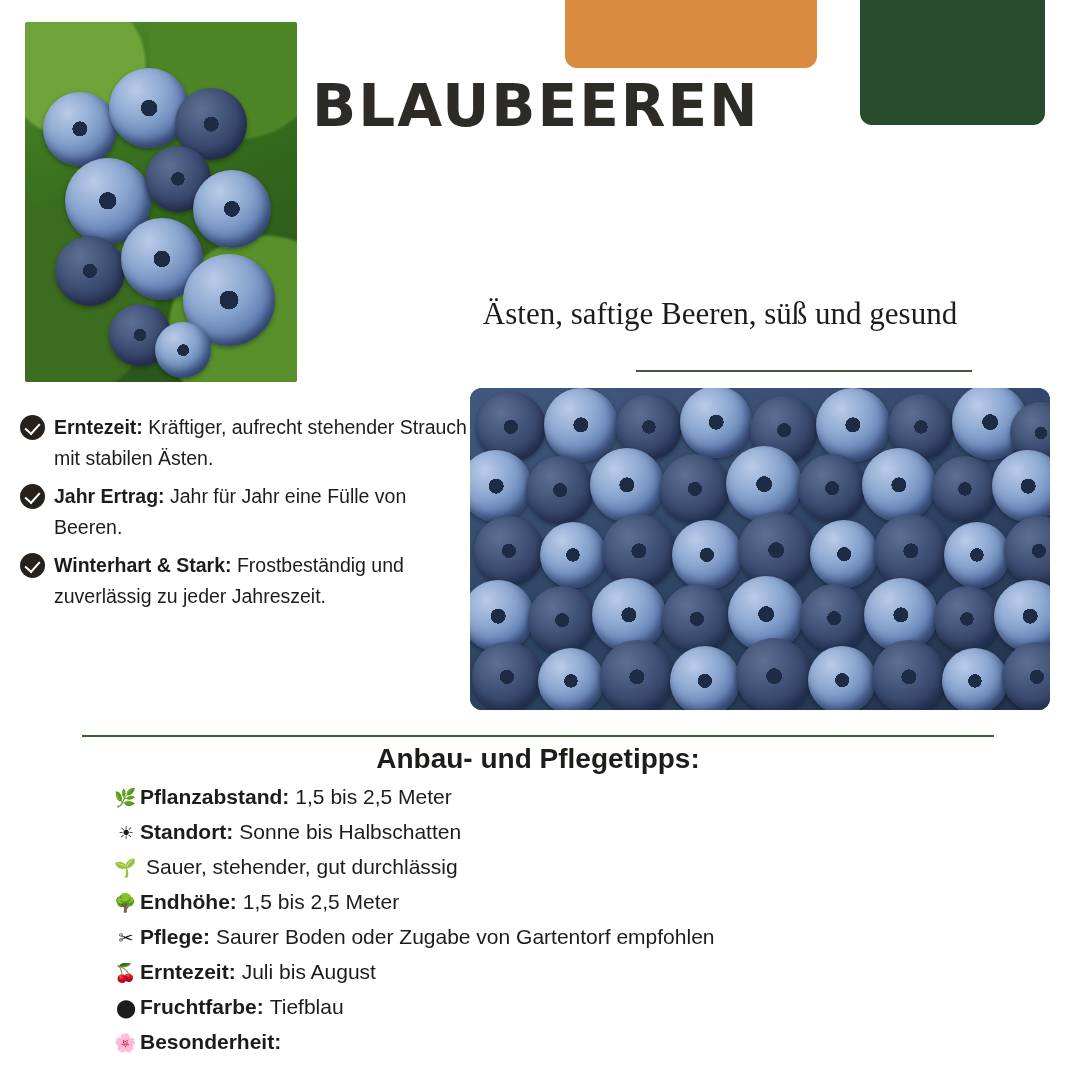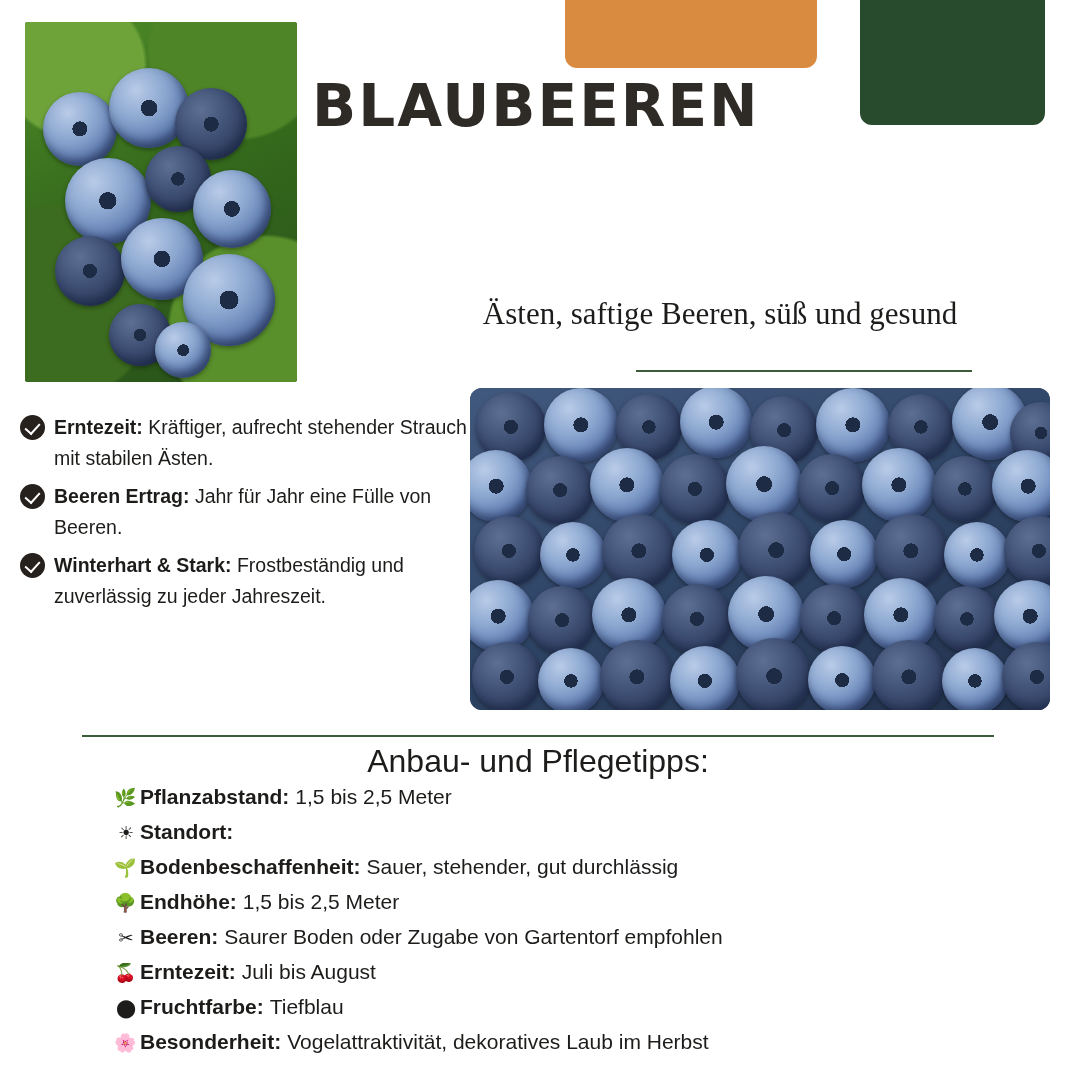--- a/index.html
+++ b/index.html
@@ -159,22 +159,22 @@
     position: absolute;
     left: 82px; top: 735px;
     width: 912px; height: 2px;
     background: #3c5c3a;
   }
   .tips-title {
     position: absolute;
     left: 82px; top: 743px;
     width: 912px;
     text-align: center;
-    font-size: 32px;
-    font-weight: 400;
+    font-size: 28px;
+    font-weight: 700;
     color: #1d1c1a;
   }
   .tips {
     position: absolute;
     left: 82px; top: 780px;
     width: 912px;
   }
   .tip {
     display: flex;
     align-items: baseline;
@@ -220,21 +220,21 @@
   <div class="tagline">Ästen, saftige Beeren, süß und gesund</div>
   <div class="rule-top"></div>
 
   <div class="features">
     <div class="feature">
       <span class="check"></span>
       <span class="feature-text"><b>Erntezeit:</b> <span>Kräftiger, aufrecht stehender Strauch mit stabilen Ästen.</span></span>
     </div>
     <div class="feature">
       <span class="check"></span>
-      <span class="feature-text"><b>Beeren Ertrag:</b> <span>Jahr für Jahr eine Fülle von Beeren.</span></span>
+      <span class="feature-text"><b>Jahr Ertrag:</b> <span>Jahr für Jahr eine Fülle von Beeren.</span></span>
     </div>
     <div class="feature">
       <span class="check"></span>
       <span class="feature-text"><b>Winterhart &amp; Stark:</b> <span>Frostbeständig und zuverlässig zu jeder Jahreszeit.</span></span>
     </div>
   </div>
 
   <div class="berry-photo">
     <div class="fill"></div>
     <div class="berry dark" style="left:6px;  top:4px;   width:70px; height:70px;"></div>
@@ -293,46 +293,45 @@
 
   <div class="tips">
     <div class="tip">
       <span class="emoji">🌿</span>
       <b>Pflanzabstand:</b>
       <span class="val">1,5 bis 2,5 Meter</span>
     </div>
     <div class="tip">
       <span class="emoji">☀</span>
       <b>Standort:</b>
+      <span class="val">Sonne bis Halbschatten</span>
     </div>
     <div class="tip">
       <span class="emoji">🌱</span>
-      <b>Bodenbeschaffenheit:</b>
       <span class="val">Sauer, stehender, gut durchlässig</span>
     </div>
     <div class="tip">
       <span class="emoji">🌳</span>
       <b>Endhöhe:</b>
       <span class="val">1,5 bis 2,5 Meter</span>
     </div>
     <div class="tip">
       <span class="emoji">✂</span>
-      <b>Beeren:</b>
+      <b>Pflege:</b>
       <span class="val">Saurer Boden oder Zugabe von Gartentorf empfohlen</span>
     </div>
     <div class="tip">
       <span class="emoji">🍒</span>
       <b>Erntezeit:</b>
       <span class="val">Juli bis August</span>
     </div>
     <div class="tip">
       <span class="emoji">⬤</span>
       <b>Fruchtfarbe:</b>
       <span class="val">Tiefblau</span>
     </div>
     <div class="tip">
       <span class="emoji">🌸</span>
       <b>Besonderheit:</b>
-      <span class="val">Vogelattraktivität, dekoratives Laub im Herbst</span>
     </div>
   </div>
 
 </div>
 
 </body></html>

